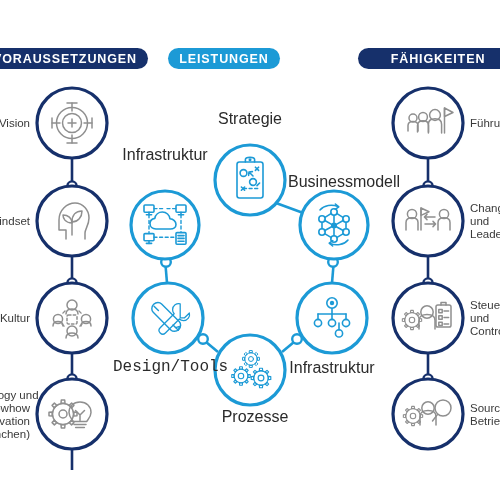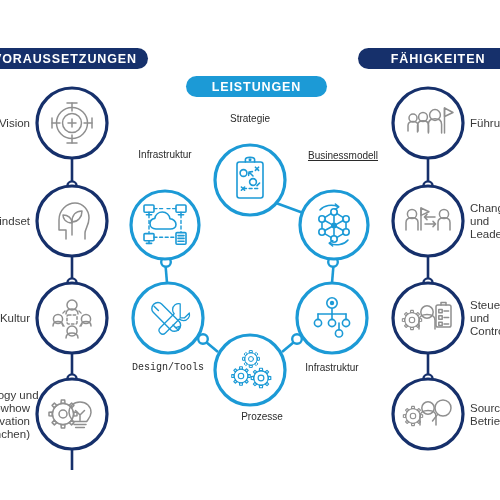--- a/index.html
+++ b/index.html
@@ -12,30 +12,30 @@
   #canvas{position:absolute;left:0;top:0;width:500px;height:500px;}
   .pill{
     position:absolute;height:21px;border-radius:11px;
     display:flex;align-items:center;justify-content:center;
     color:#ffffff;font-weight:bold;font-size:12.5px;letter-spacing:.9px;
     white-space:nowrap;
   }
   .pill.navy{background:#16306b;}
   .pill.cyan{background:#1c9ad6;}
   #pill-voraussetzungen{left:-18px;top:48px;width:166px;}
-  #pill-leistungen{left:186px;top:48px;width:141px;margin-top:28px;}
+  #pill-leistungen{left:168px;top:48px;width:112px;}
   #pill-faehigkeiten{left:358px;top:48px;width:160px;}
 
   .lbl{
     position:absolute;font-size:11.5px;color:#3a3a3a;line-height:13px;
     white-space:pre;
   }
   .lbl.right-al{text-align:right;}
   .lbl.center-al{text-align:center;}
-  .lbl.cyan-t{color:#2b2b2b;font-size:10px;}
+  .lbl.cyan-t{color:#2b2b2b;font-size:16px;}
 </style>
 </head>
 <body>
 
 <svg id="canvas" viewBox="0 0 500 500">
   <defs>
     <style>
       .ring-navy{fill:#ffffff;stroke:#16306b;stroke-width:3.2;}
       .ring-cyan{fill:#ffffff;stroke:#1c9ad6;stroke-width:3.2;}
       .conn-navy{stroke:#16306b;stroke-width:2.6;fill:none;}
@@ -381,16 +381,16 @@
 und
 Leadership</div>
 <div class="lbl" style="left:470px;top:299px;width:110px;">Steuerung
 und
 Controlling</div>
 <div class="lbl" style="left:470px;top:402px;width:110px;">Sourcing und
 Betrieb</div>
 
 <div class="lbl center-al cyan-t" style="left:200px;top:112px;width:100px;">Strategie</div>
 <div class="lbl center-al cyan-t" style="left:110px;top:148px;width:110px;">Infrastruktur</div>
-<div class="lbl center-al cyan-t" style="left:288px;top:149px;width:110px;text-decoration:underline;">Businessmodell</div>
+<div class="lbl center-al cyan-t" style="left:288px;top:175px;width:110px;">Businessmodell</div>
 <div class="lbl center-al cyan-t" style="left:113px;top:361px;width:110px;font-family:Liberation Mono, monospace;">Design/Tools</div>
 <div class="lbl center-al cyan-t" style="left:277px;top:361px;width:110px;">Infrastruktur</div>
-<div class="lbl center-al cyan-t" style="left:212px;top:410px;width:100px;">Prozesse</div>
+<div class="lbl center-al cyan-t" style="left:205px;top:410px;width:100px;">Prozesse</div>
 
 </body></html>

